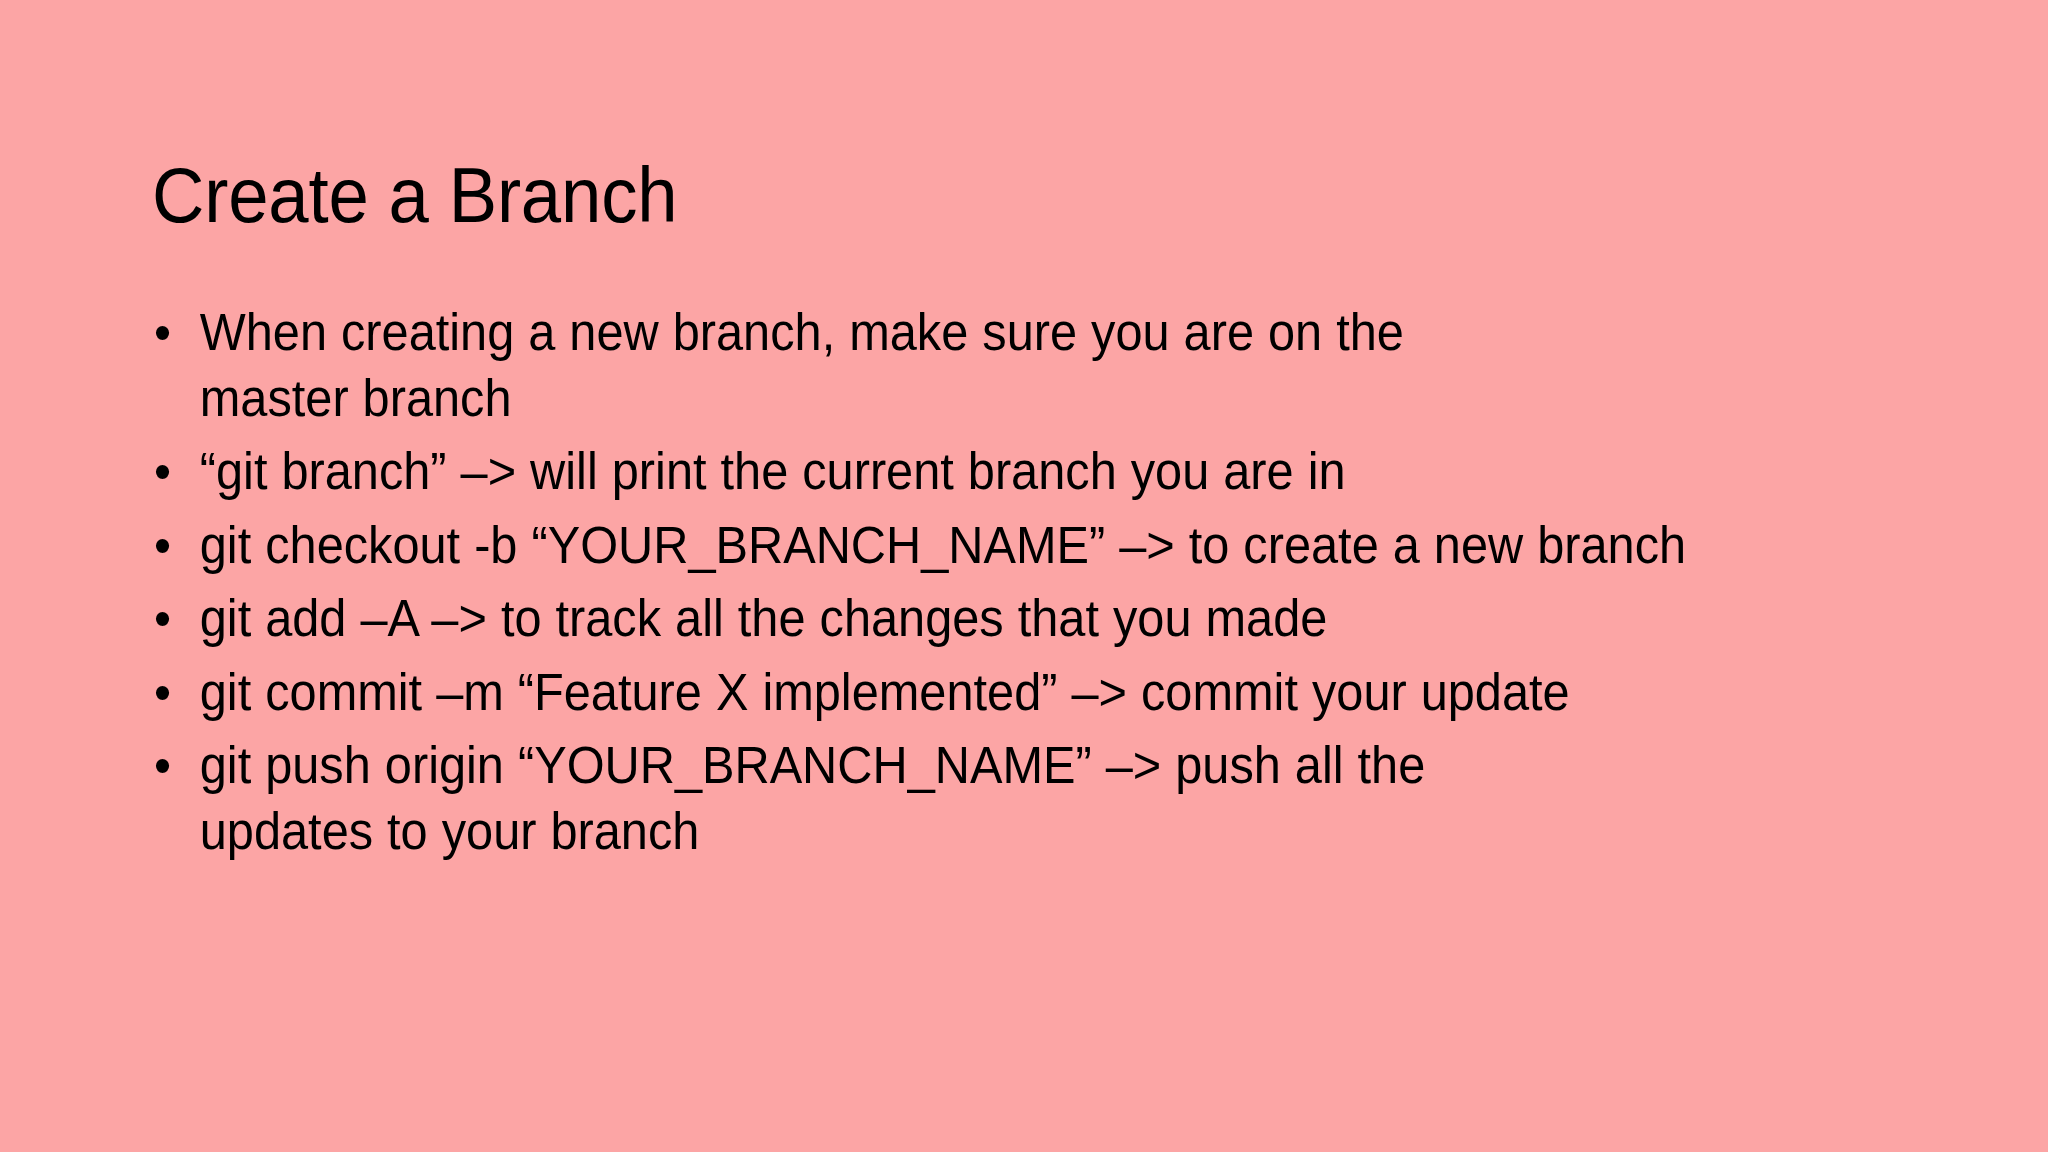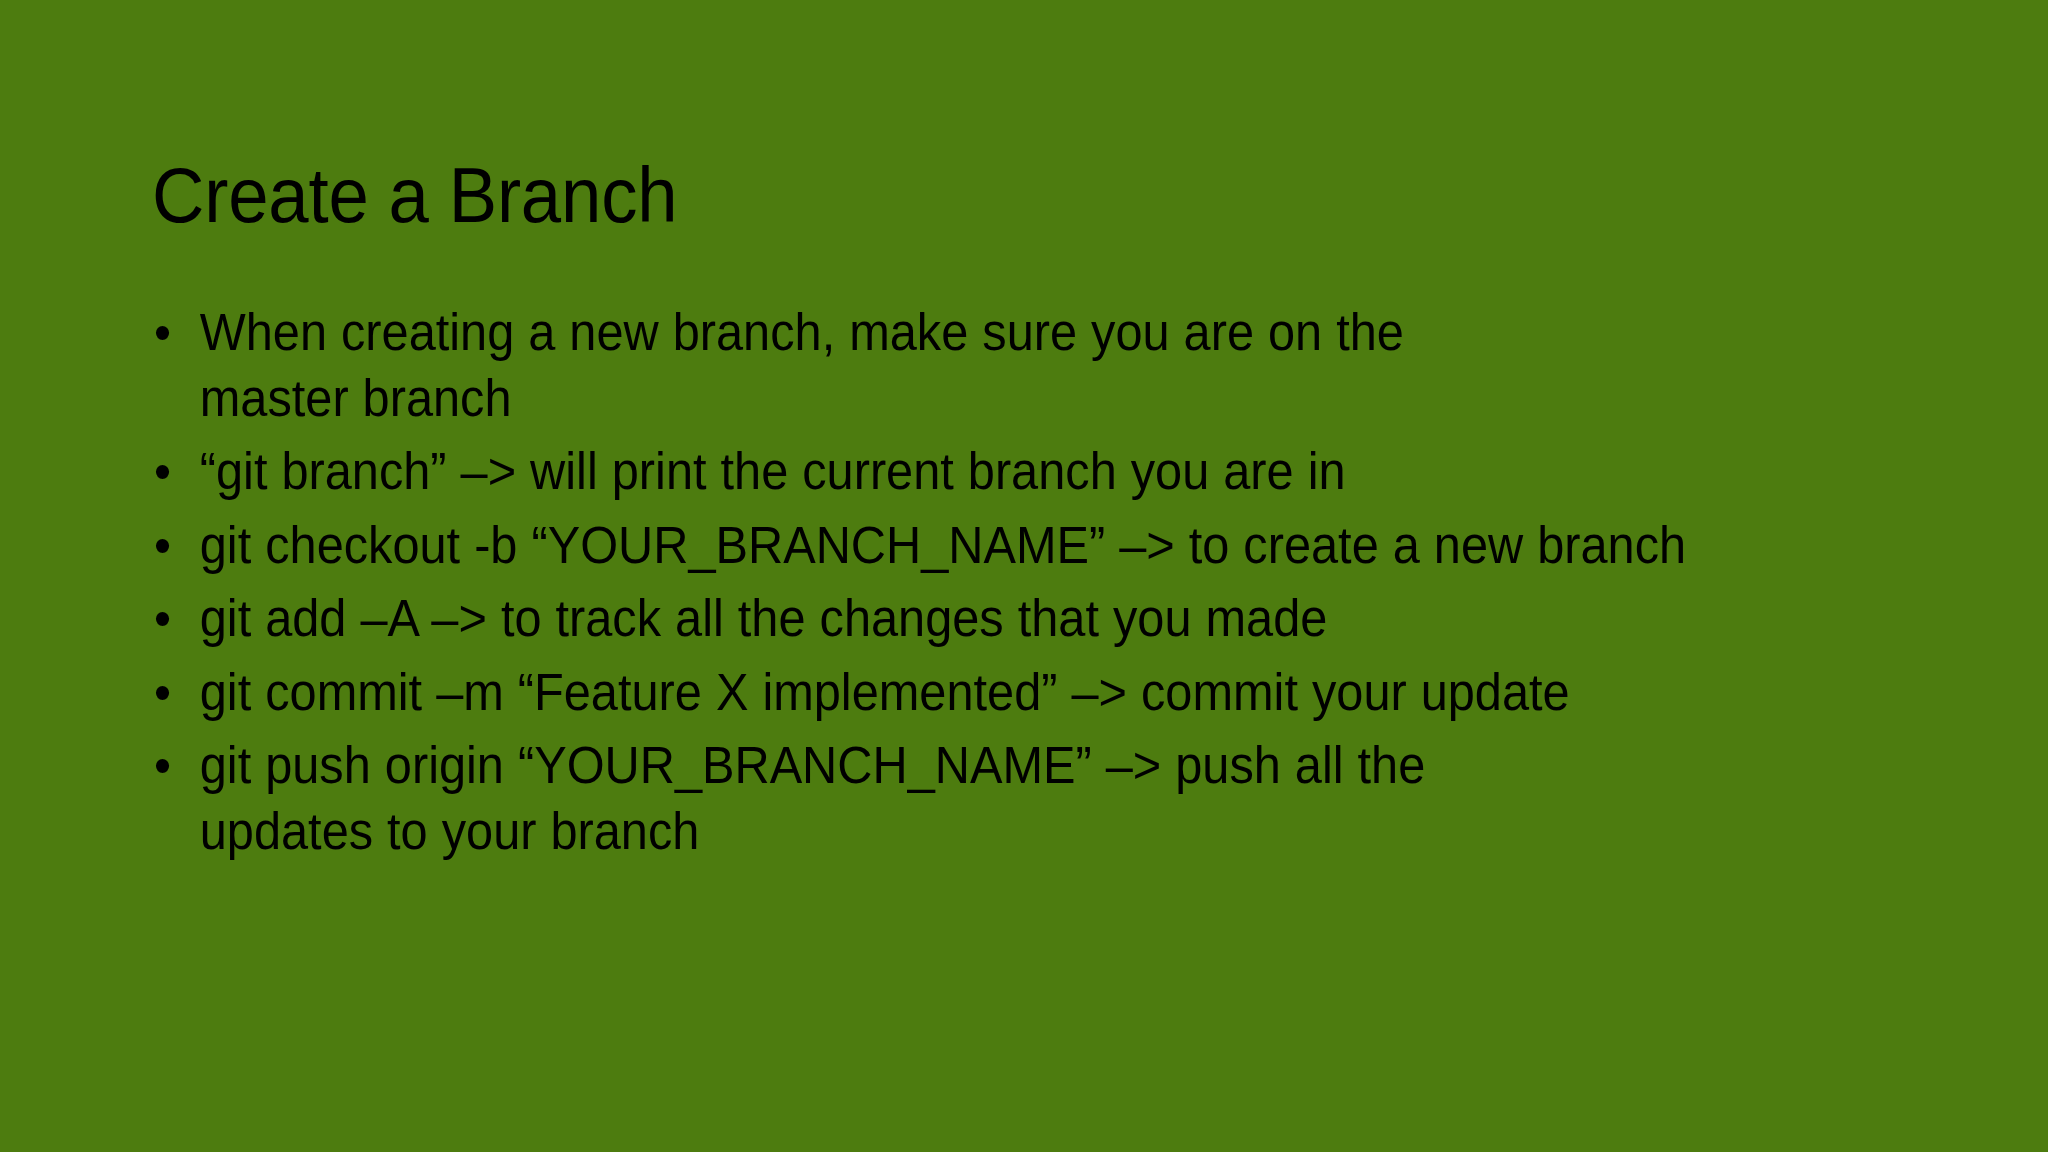--- a/index.html
+++ b/index.html
@@ -78,21 +78,21 @@
     word-spacing: 0.5px;
   }
 
   
   .wrap-1 .bullet-text { max-width: 1275px; }
   .wrap-6 .bullet-text { max-width: 1290px; }
 </style>
 </head>
 <body>
 
-<div class="slide" style="background: #4d7c0f;">
+<div class="slide" style="background: #fca5a5;">
 
   <h1 class="slide-title">Create a Branch</h1>
 
   <ul class="body-list">
 
     <li class="bullet-item wrap-1">
       <span class="bullet-marker">•</span>
       <span class="bullet-text">When creating a new branch, make sure you are on the master branch</span>
     </li>
 

